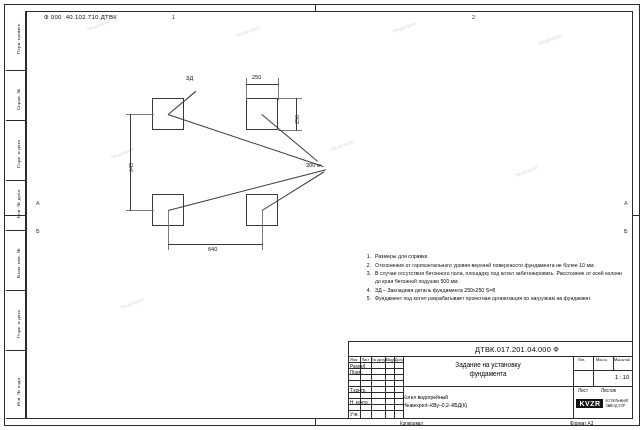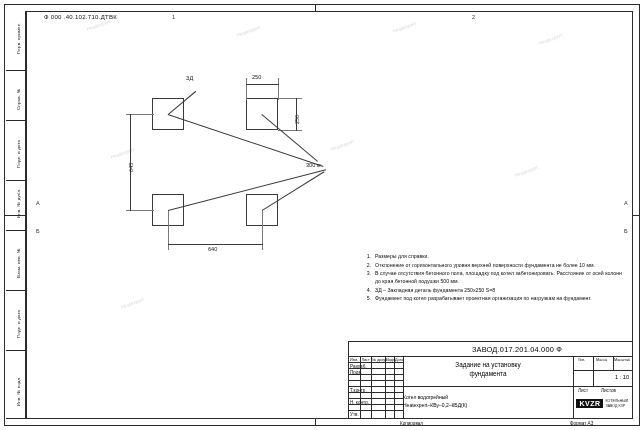--- a/index.html
+++ b/index.html
@@ -349,21 +349,21 @@
     <div class="tb-line" style="left:11px; top:14px; width:1px; height:62px;"></div>
     <div class="tb-line" style="left:22px; top:14px; width:1px; height:62px;"></div>
     <div class="tb-line" style="left:36px; top:14px; width:1px; height:62px;"></div>
     <div class="tb-line" style="left:45px; top:14px; width:1px; height:62px;"></div>
     <div class="tb-line" style="left:54px; top:14px; width:1px; height:62px;"></div>
     <div class="tb-line" style="left:224px; top:14px; width:1px; height:62px;"></div>
     <div class="tb-line" style="left:244px; top:14px; width:1px; height:14px;"></div>
     <div class="tb-line" style="left:264px; top:14px; width:1px; height:14px;"></div>
     <div class="tb-line" style="left:244px; top:28px; width:1px; height:16px;"></div>
 
-    <div class="tb-code">ЗАВОД.017.201.04.000 Ф</div>
+    <div class="tb-code">ДТВК.017.201.04.000 Ф</div>
 
     <div class="tb-txt" style="left:1px; top:15.5px; font-size:3.8px;">Изм.</div>
     <div class="tb-txt" style="left:12.5px; top:15.5px; font-size:3.8px;">Лист</div>
     <div class="tb-txt" style="left:23px; top:15.5px; font-size:3.8px;">№ докум.</div>
     <div class="tb-txt" style="left:37px; top:15.5px; font-size:3.8px;">Подп.</div>
     <div class="tb-txt" style="left:46px; top:15.5px; font-size:3.8px;">Дата</div>
 
     <div class="tb-txt" style="left:229px; top:15.5px; font-size:3.8px;">Лит.</div>
     <div class="tb-txt" style="left:247px; top:15.5px; font-size:3.8px;">Масса</div>
     <div class="tb-txt" style="left:265px; top:15.5px; font-size:3.8px;">Масштаб</div>

